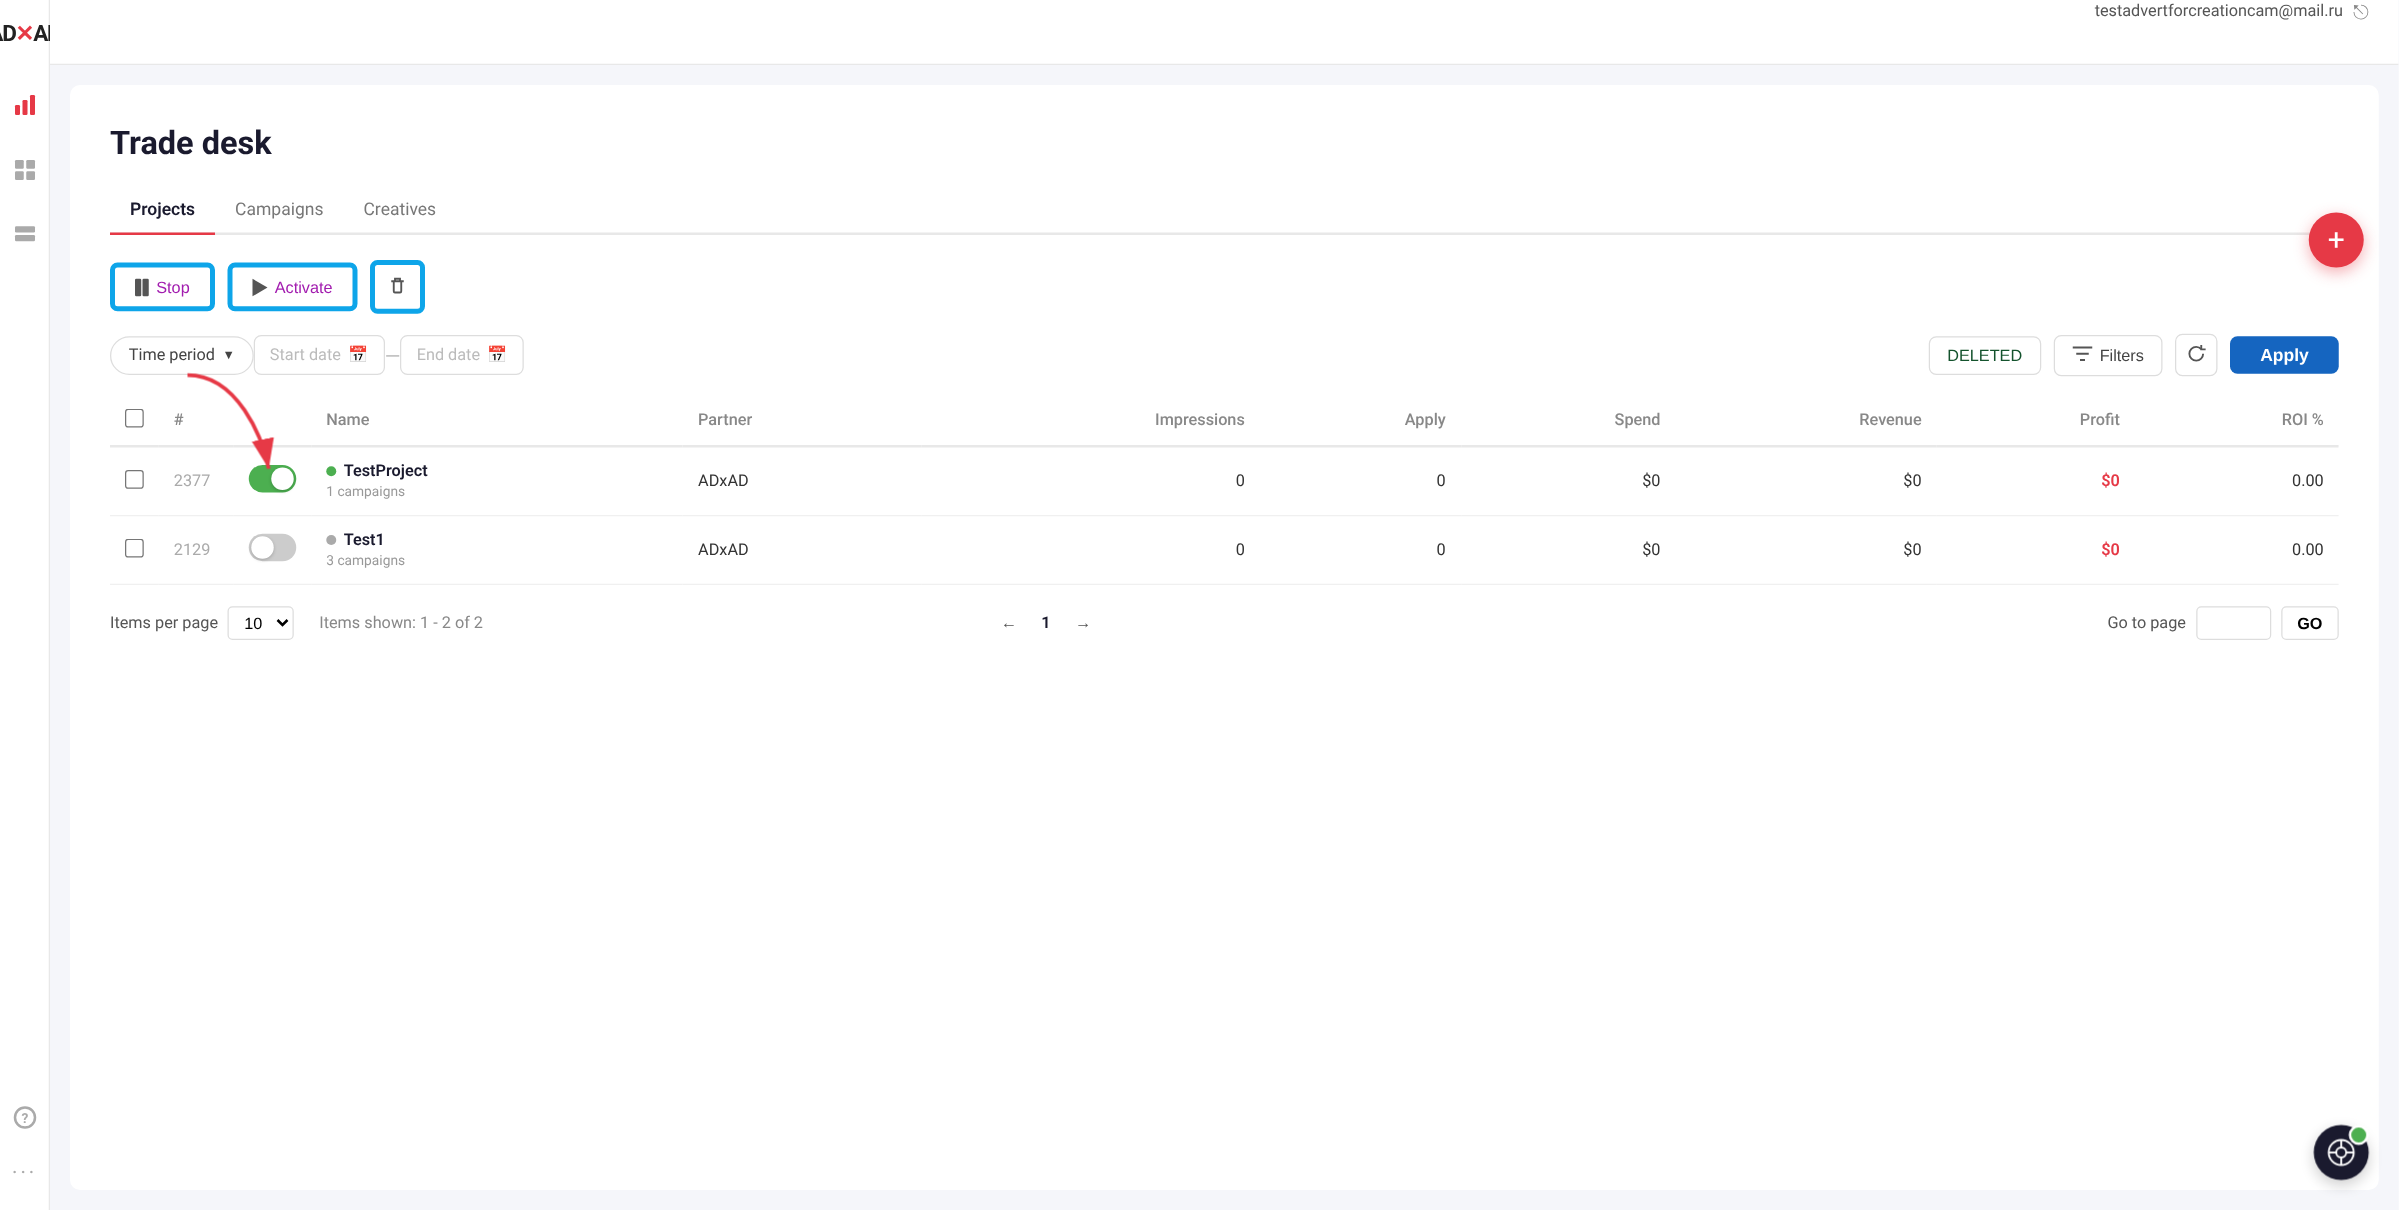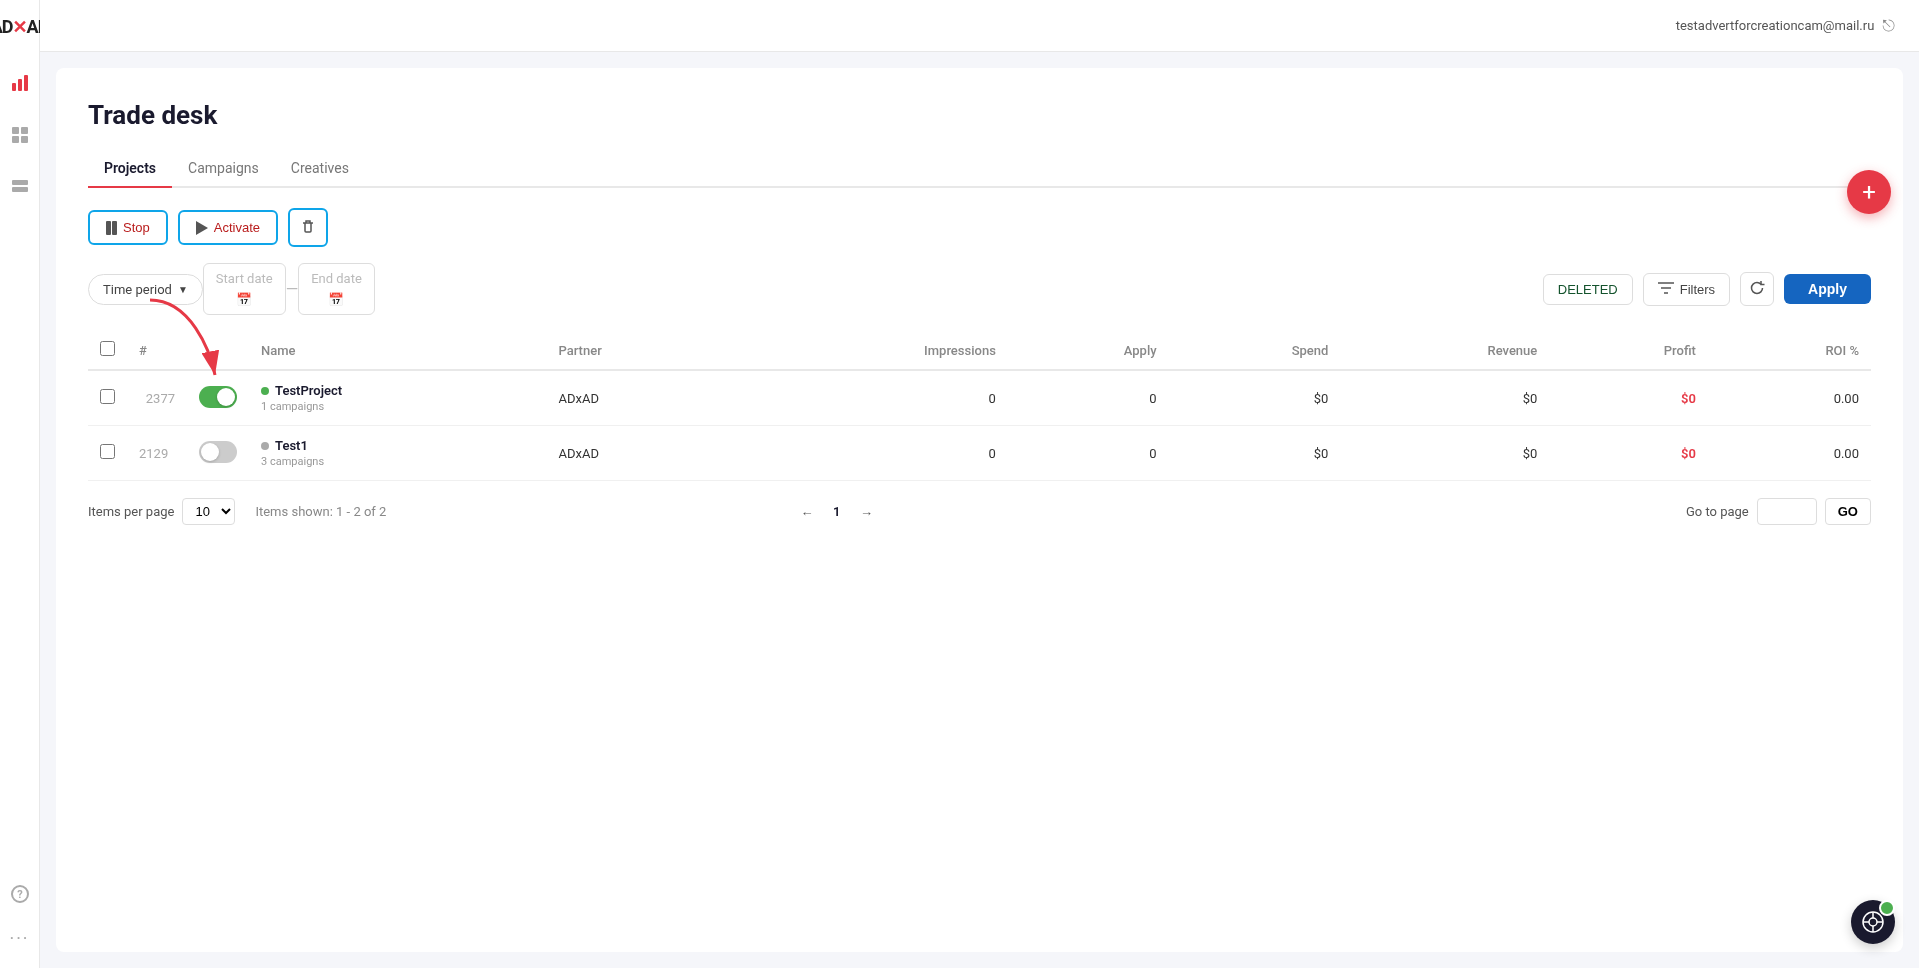--- a/index.html
+++ b/index.html
@@ -51,21 +51,21 @@
       flex-direction: column;
       overflow: hidden;
     }
 
     
     .topbar {
       background: #fff;
       border-bottom: 1px solid #e8e8e8;
       height: 52px;
       display: flex;
-      align-items: center;
+      align-items: flex-start;
       justify-content: flex-end;
       padding: 0 24px;
       flex-shrink: 0;
     }
     .topbar-user {
       display: flex;
       align-items: center;
       gap: 8px;
       font-size: 13px;
       color: #555;
@@ -116,25 +116,25 @@
       align-items: center;
       gap: 10px;
       margin-bottom: 16px;
     }
     .btn {
       display: flex;
       align-items: center;
       gap: 6px;
       padding: 8px 16px;
       border-radius: 6px;
-      border: 2px solid #0ea5e9;
-      background: #fff;
-      cursor: pointer;
-      font-size: 13px;
-      color: #b91c1c;
+      border: 4px solid #0ea5e9;
+      background: #fff;
+      cursor: pointer;
+      font-size: 13px;
+      color: #a21caf;
       font-weight: 500;
     }
     .btn-icon-only {
       padding: 8px 10px;
     }
 
     
     .filter-bar {
       display: flex;
       align-items: center;
@@ -155,21 +155,20 @@
     .date-input {
       display: flex;
       align-items: center;
       gap: 6px;
       padding: 7px 12px;
       border: 1px solid #ddd;
       border-radius: 6px;
       font-size: 13px;
       color: #999;
       background: #fff;
-      flex-direction: column;
     }
     .filter-right {
       margin-left: auto;
       display: flex;
       align-items: center;
       gap: 10px;
     }
     .deleted-btn {
       padding: 7px 14px;
       border: 1px solid #ddd;
@@ -547,21 +546,21 @@
             <th class="right" style="cursor:pointer;">Revenue</th>
             <th class="right" style="cursor:pointer;">Profit</th>
             <th class="right" style="cursor:pointer;">ROI %</th>
           </tr>
         </thead>
         <tbody id="table-body">
         <tr>
       <td class="checkbox-cell">
         <input type="checkbox" style="width: 15px; height: 15px;">
       </td>
-      <td class="num-cell" style="color:#aaa;text-align:right;">2377</td>
+      <td class="num-cell" style="color:#aaa;">2377</td>
       <td class="toggle-cell">
         <div class="toggle on">
           <div class="toggle-knob"></div>
         </div>
       </td>
       <td style="cursor:pointer;">
         <div class="row-name">
           <span class="status-dot green"></span>TestProject
         </div>
         <div class="row-sub">1 campaigns</div>

